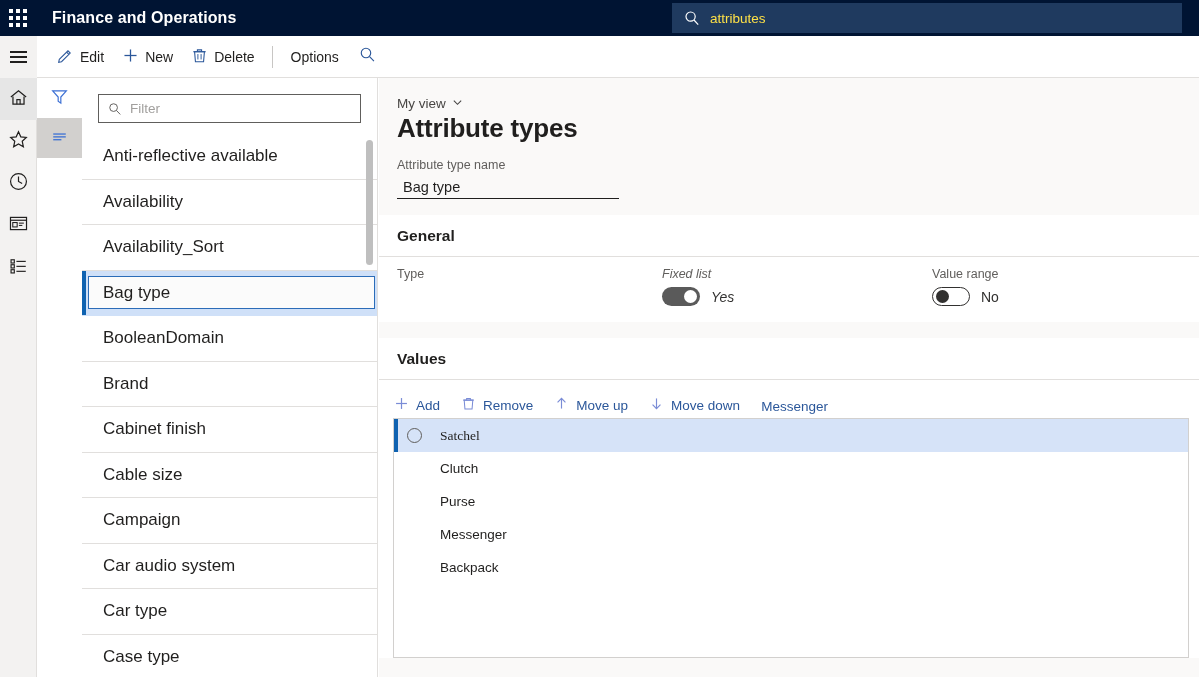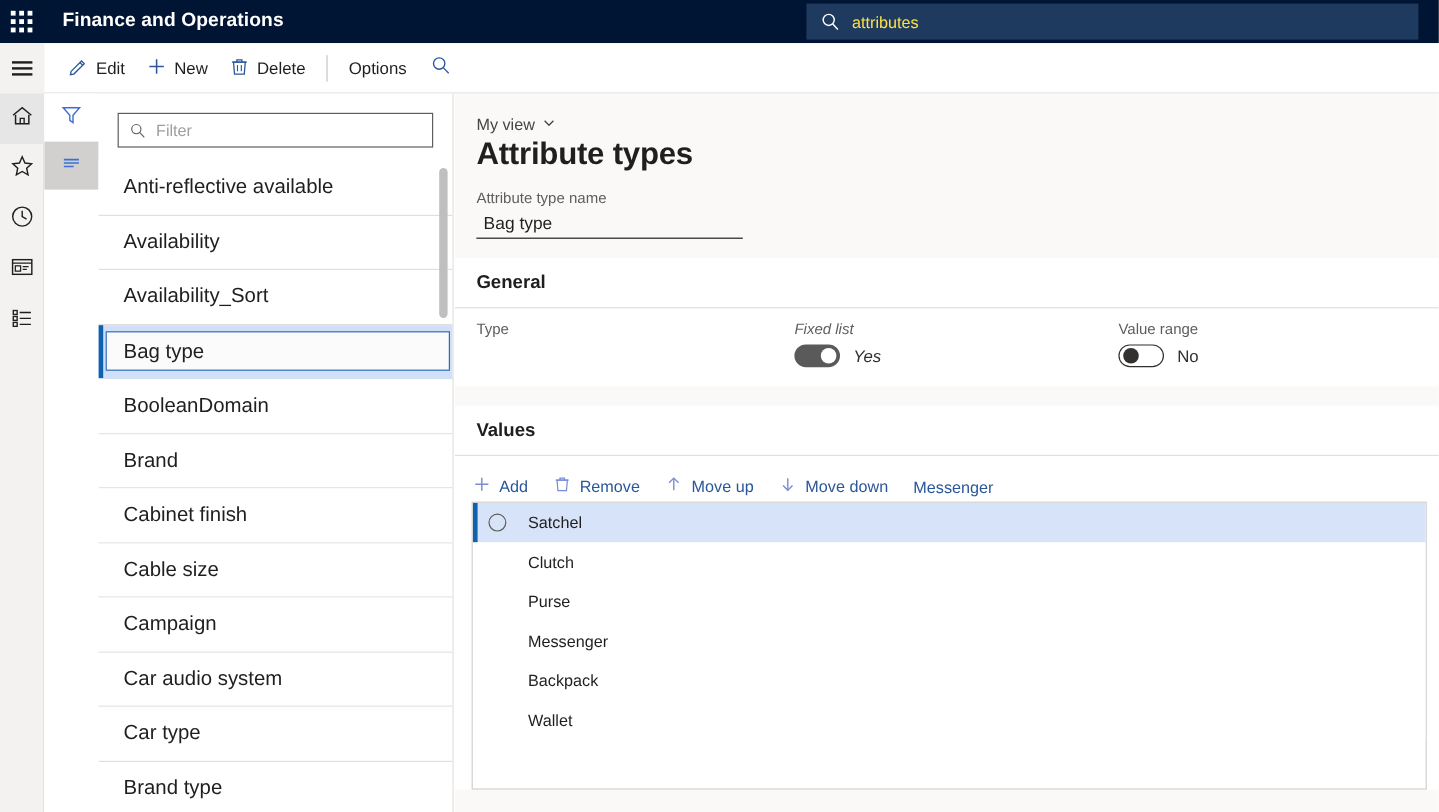--- a/index.html
+++ b/index.html
@@ -167,21 +167,21 @@
 
   .grid {
     margin: 0 10px 0 14px; border:1px solid #d2d0ce; background:#ffffff;
     height: 240px; overflow:hidden;
   }
   .grow {
     height: 33px; display:flex; align-items:center; position:relative;
     font-size:13.5px; color:#201f1e; background:#ffffff;
   }
   .grow.header { font-weight:bold; border-bottom:1px solid #e1dfdd; font-size:13px; }
-  .grow.selected { background:#d6e3f8; }
+  .grow.selected { background:#d6e3f8;font-family:Liberation Serif, serif; }
   .grow.selected .rowbar {
     position:absolute; left:0; top:0; width:4px; height:100%; background:#0f62b0;
   }
   .radio {
     width:15px; height:15px; border-radius:50%; border:1.3px solid #605e5c;
     margin-left:13px; background:transparent; cursor:pointer; flex:none;
   }
   .gcell { margin-left:18px; }
   .gcell.indent { margin-left:46px; }
 </style>
@@ -387,21 +387,21 @@
         <div class="item">
           <span>Campaign</span>
         </div>
         <div class="item">
           <span>Car audio system</span>
         </div>
         <div class="item">
           <span>Car type</span>
         </div>
         <div class="item">
-          <span>Brand type</span>
+          <span>Case type</span>
         </div>
       </div>
     <div class="scrollthumb"></div>
   </div>
 </div>
 
 <div class="main">
 
   <div class="myview">
     <span>My view</span>
@@ -510,20 +510,17 @@
           </div>
           <div class="grow">
             <span class="gcell indent">Purse</span>
           </div>
           <div class="grow">
             <span class="gcell indent">Messenger</span>
           </div>
           <div class="grow">
             <span class="gcell indent">Backpack</span>
           </div>
-          <div class="grow">
-            <span class="gcell indent">Wallet</span>
-          </div>
         </div>
     </div>
   </div>
 
 </div>
 
 </body></html>

